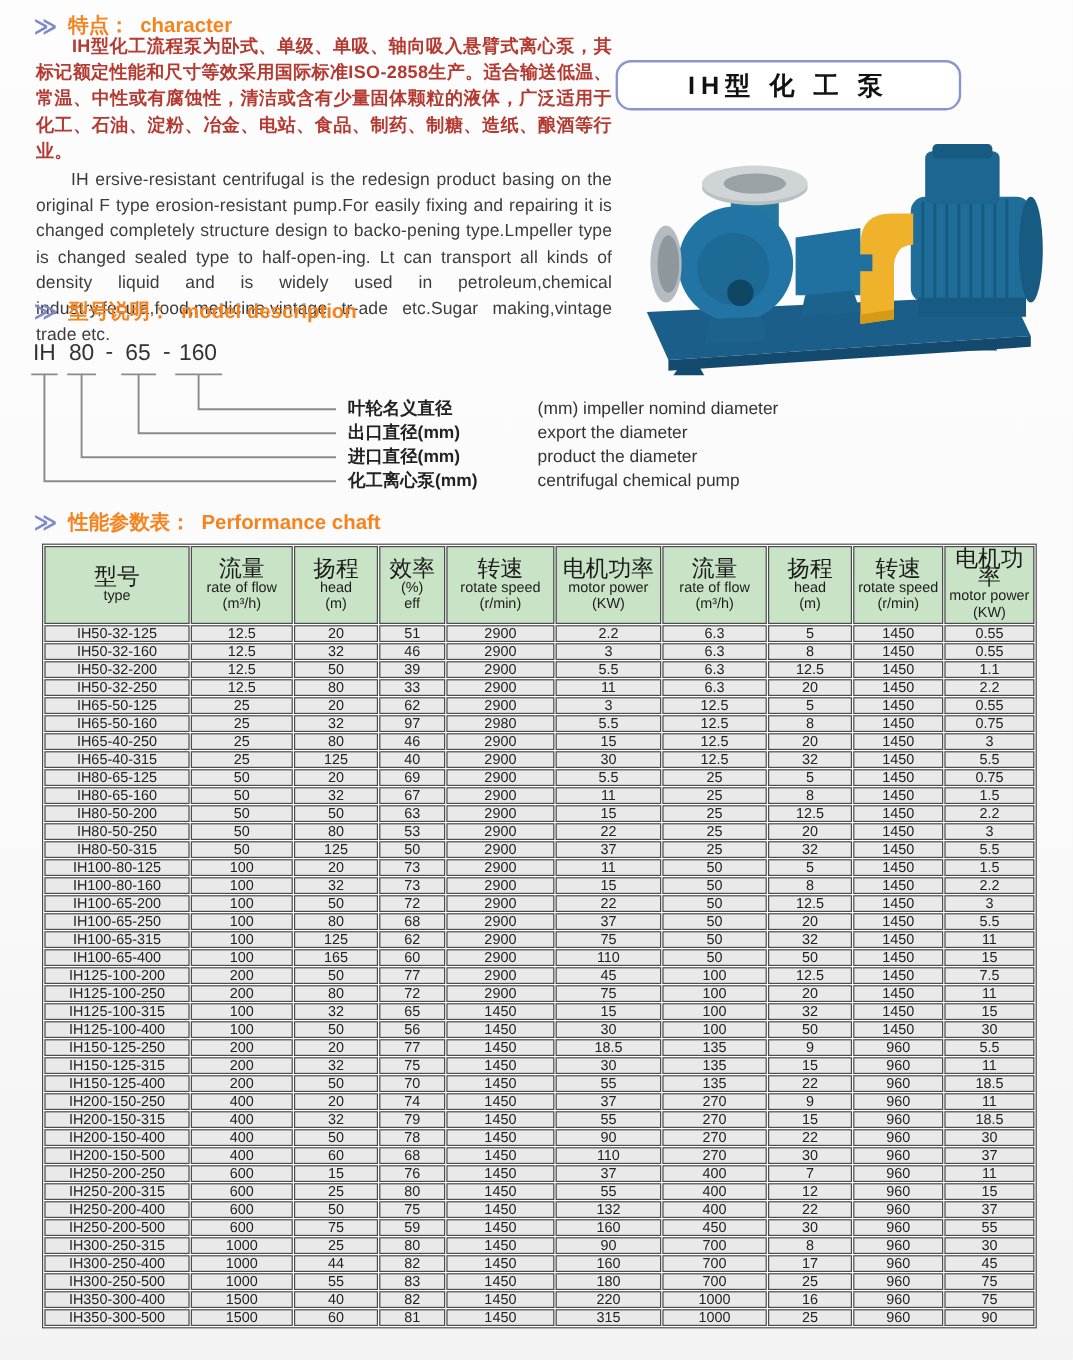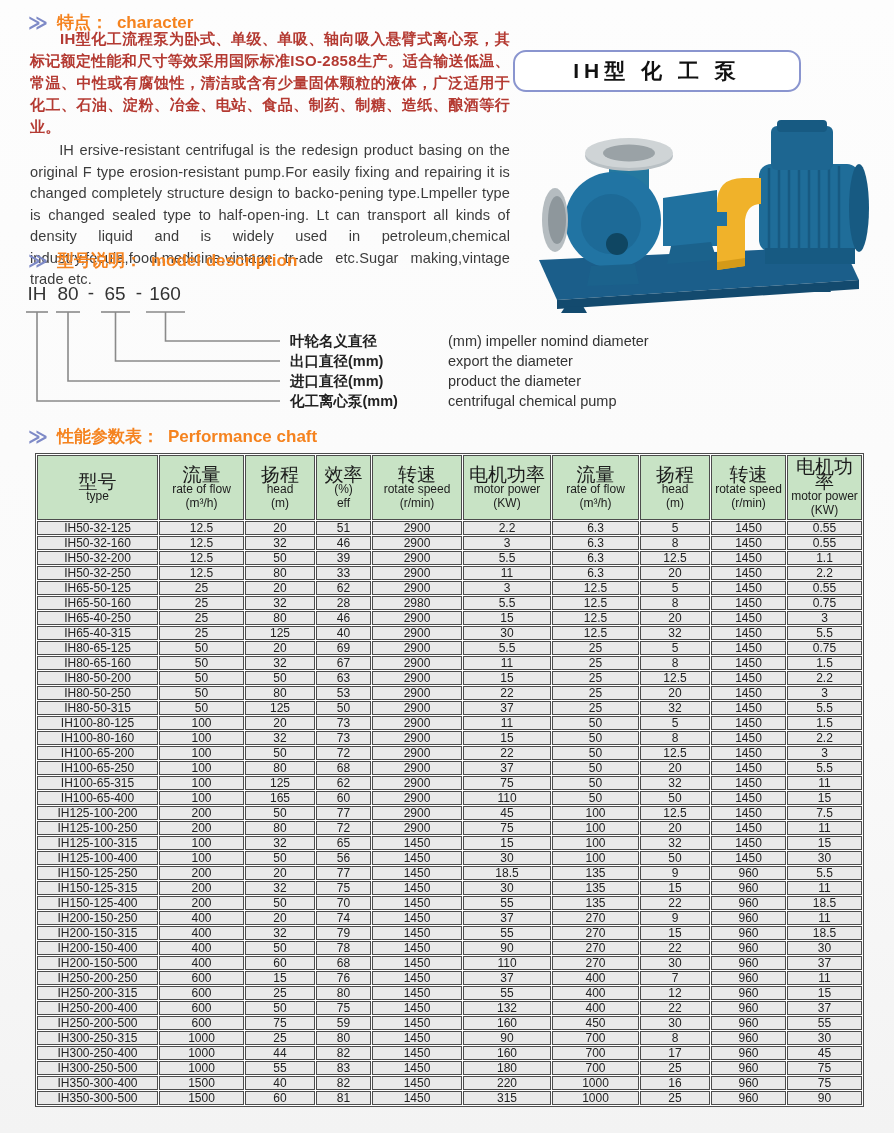--- a/index.html
+++ b/index.html
@@ -311,21 +311,21 @@
             <td>3</td>
             <td>12.5</td>
             <td>5</td>
             <td>1450</td>
             <td>0.55</td>
           </tr>
           <tr>
             <td>IH65-50-160</td>
             <td>25</td>
             <td>32</td>
-            <td>28</td>
+            <td>97</td>
             <td>2980</td>
             <td>5.5</td>
             <td>12.5</td>
             <td>8</td>
             <td>1450</td>
             <td>0.75</td>
           </tr>
           <tr>
             <td>IH65-40-250</td>
             <td>25</td>

